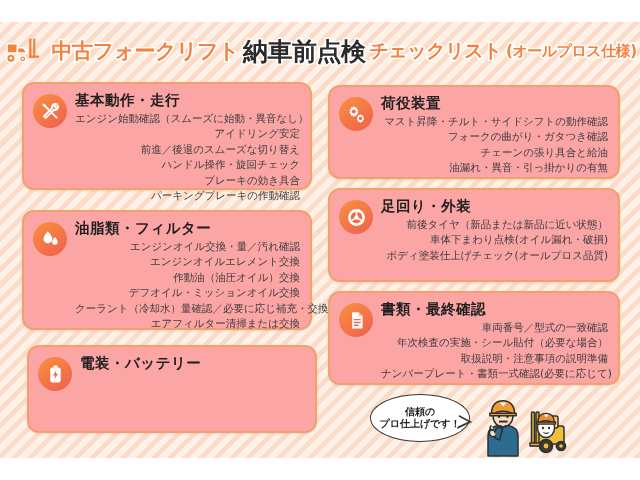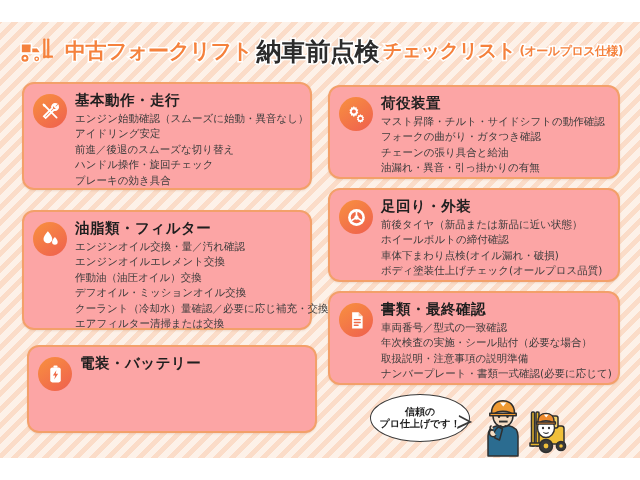--- a/index.html
+++ b/index.html
@@ -25,21 +25,21 @@
     white-space:nowrap;
   }
   #fork-icon{width:42px;height:30px;flex:0 0 auto;margin-right:2px;}
   .t-seg{
     font-weight:bold;letter-spacing:-.5px;
     -webkit-text-stroke:3px #ffffff;paint-order:stroke fill;
   }
   .t-orange{font-size:21px;color:#f5813c;}
   .t-dark{font-size:25px;color:#2b2b2b;}
   .t-orange2{font-size:19px;color:#f5813c;}
-  .t-small{font-size:12px;color:#f5813c;}
+  .t-small{font-size:15px;color:#f5813c;}
 
   
   .card{
     position:absolute;background:#fca5a5;border:2px solid #f3a06a;
     border-radius:12px;box-sizing:border-box;
     box-shadow:0 1px 2px rgba(180,120,80,.18);
   }
   .card-in{display:flex;padding:8px 10px 8px 9px;gap:8px;}
   .badge{
     width:34px;height:34px;flex:0 0 34px;border-radius:50%;
@@ -47,21 +47,21 @@
     display:flex;align-items:center;justify-content:center;margin-top:2px;
   }
   .badge svg{width:21px;height:21px;display:block;}
   .c-body{flex:1 1 auto;min-width:0;}
   .c-title{
     font-size:14.5px;font-weight:bold;color:#1f1f1f;
     letter-spacing:.5px;line-height:1.15;margin:0 0 2px 0;
   }
   .c-list{list-style:none;margin:0;padding:0;}
   .c-list li{
-    font-size:10.5px;color:#3c3c3c;line-height:1.48;white-space:nowrap;
+    font-size:10.5px;color:#3c3c3c;line-height:1.48;white-space:nowrap;text-align:right;
   }
 
   
   #card-basic  {left:22px; top:82px;  width:290px;height:108px;}
   #card-oil    {left:22px; top:210px; width:290px;height:120px;}
   #card-elec   {left:27px; top:345px; width:290px;height:88px;}
   
   #card-load   {left:328px;top:85px;  width:292px;height:94px;}
   #card-under  {left:328px;top:188px; width:292px;height:94px;}
   #card-doc    {left:328px;top:291px; width:292px;height:94px;}
@@ -128,20 +128,21 @@
         </svg>
       </div>
       <div class="c-body">
         <p class="c-title">基本動作・走行</p>
         <ul class="c-list">
           <li>エンジン始動確認（スムーズに始動・異音なし）</li>
           <li>アイドリング安定</li>
           <li>前進／後退のスムーズな切り替え</li>
           <li>ハンドル操作・旋回チェック</li>
           <li>ブレーキの効き具合</li>
+          <li>パーキングブレーキの作動確認</li>
         </ul>
       </div>
     </div>
   </div>
 
   <div class="card" id="card-oil">
     <div class="card-in">
       <div class="badge">
         <svg viewBox="0 0 24 24" fill="#ffffff">
           <path d="M9 2.5c2.6 3 5 6.1 5 8.9a5 5 0 0 1-10 0c0-2.8 2.4-5.9 5-8.9z"></path>
@@ -210,21 +211,20 @@
             <path d="M12 9.5V6"></path>
               <path d="M14.2 13.3l3 1.8"></path>
               <path d="M9.8 13.3l-3 1.8"></path>
           </g>
         </svg>
       </div>
       <div class="c-body">
         <p class="c-title">足回り・外装</p>
         <ul class="c-list">
           <li>前後タイヤ（新品または新品に近い状態）</li>
-          <li>ホイールボルトの締付確認</li>
           <li>車体下まわり点検(オイル漏れ・破損)</li>
           <li>ボディ塗装仕上げチェック(オールプロス品質)</li>
         </ul>
       </div>
     </div>
   </div>
 
   <div class="card" id="card-doc">
     <div class="card-in">
       <div class="badge">

